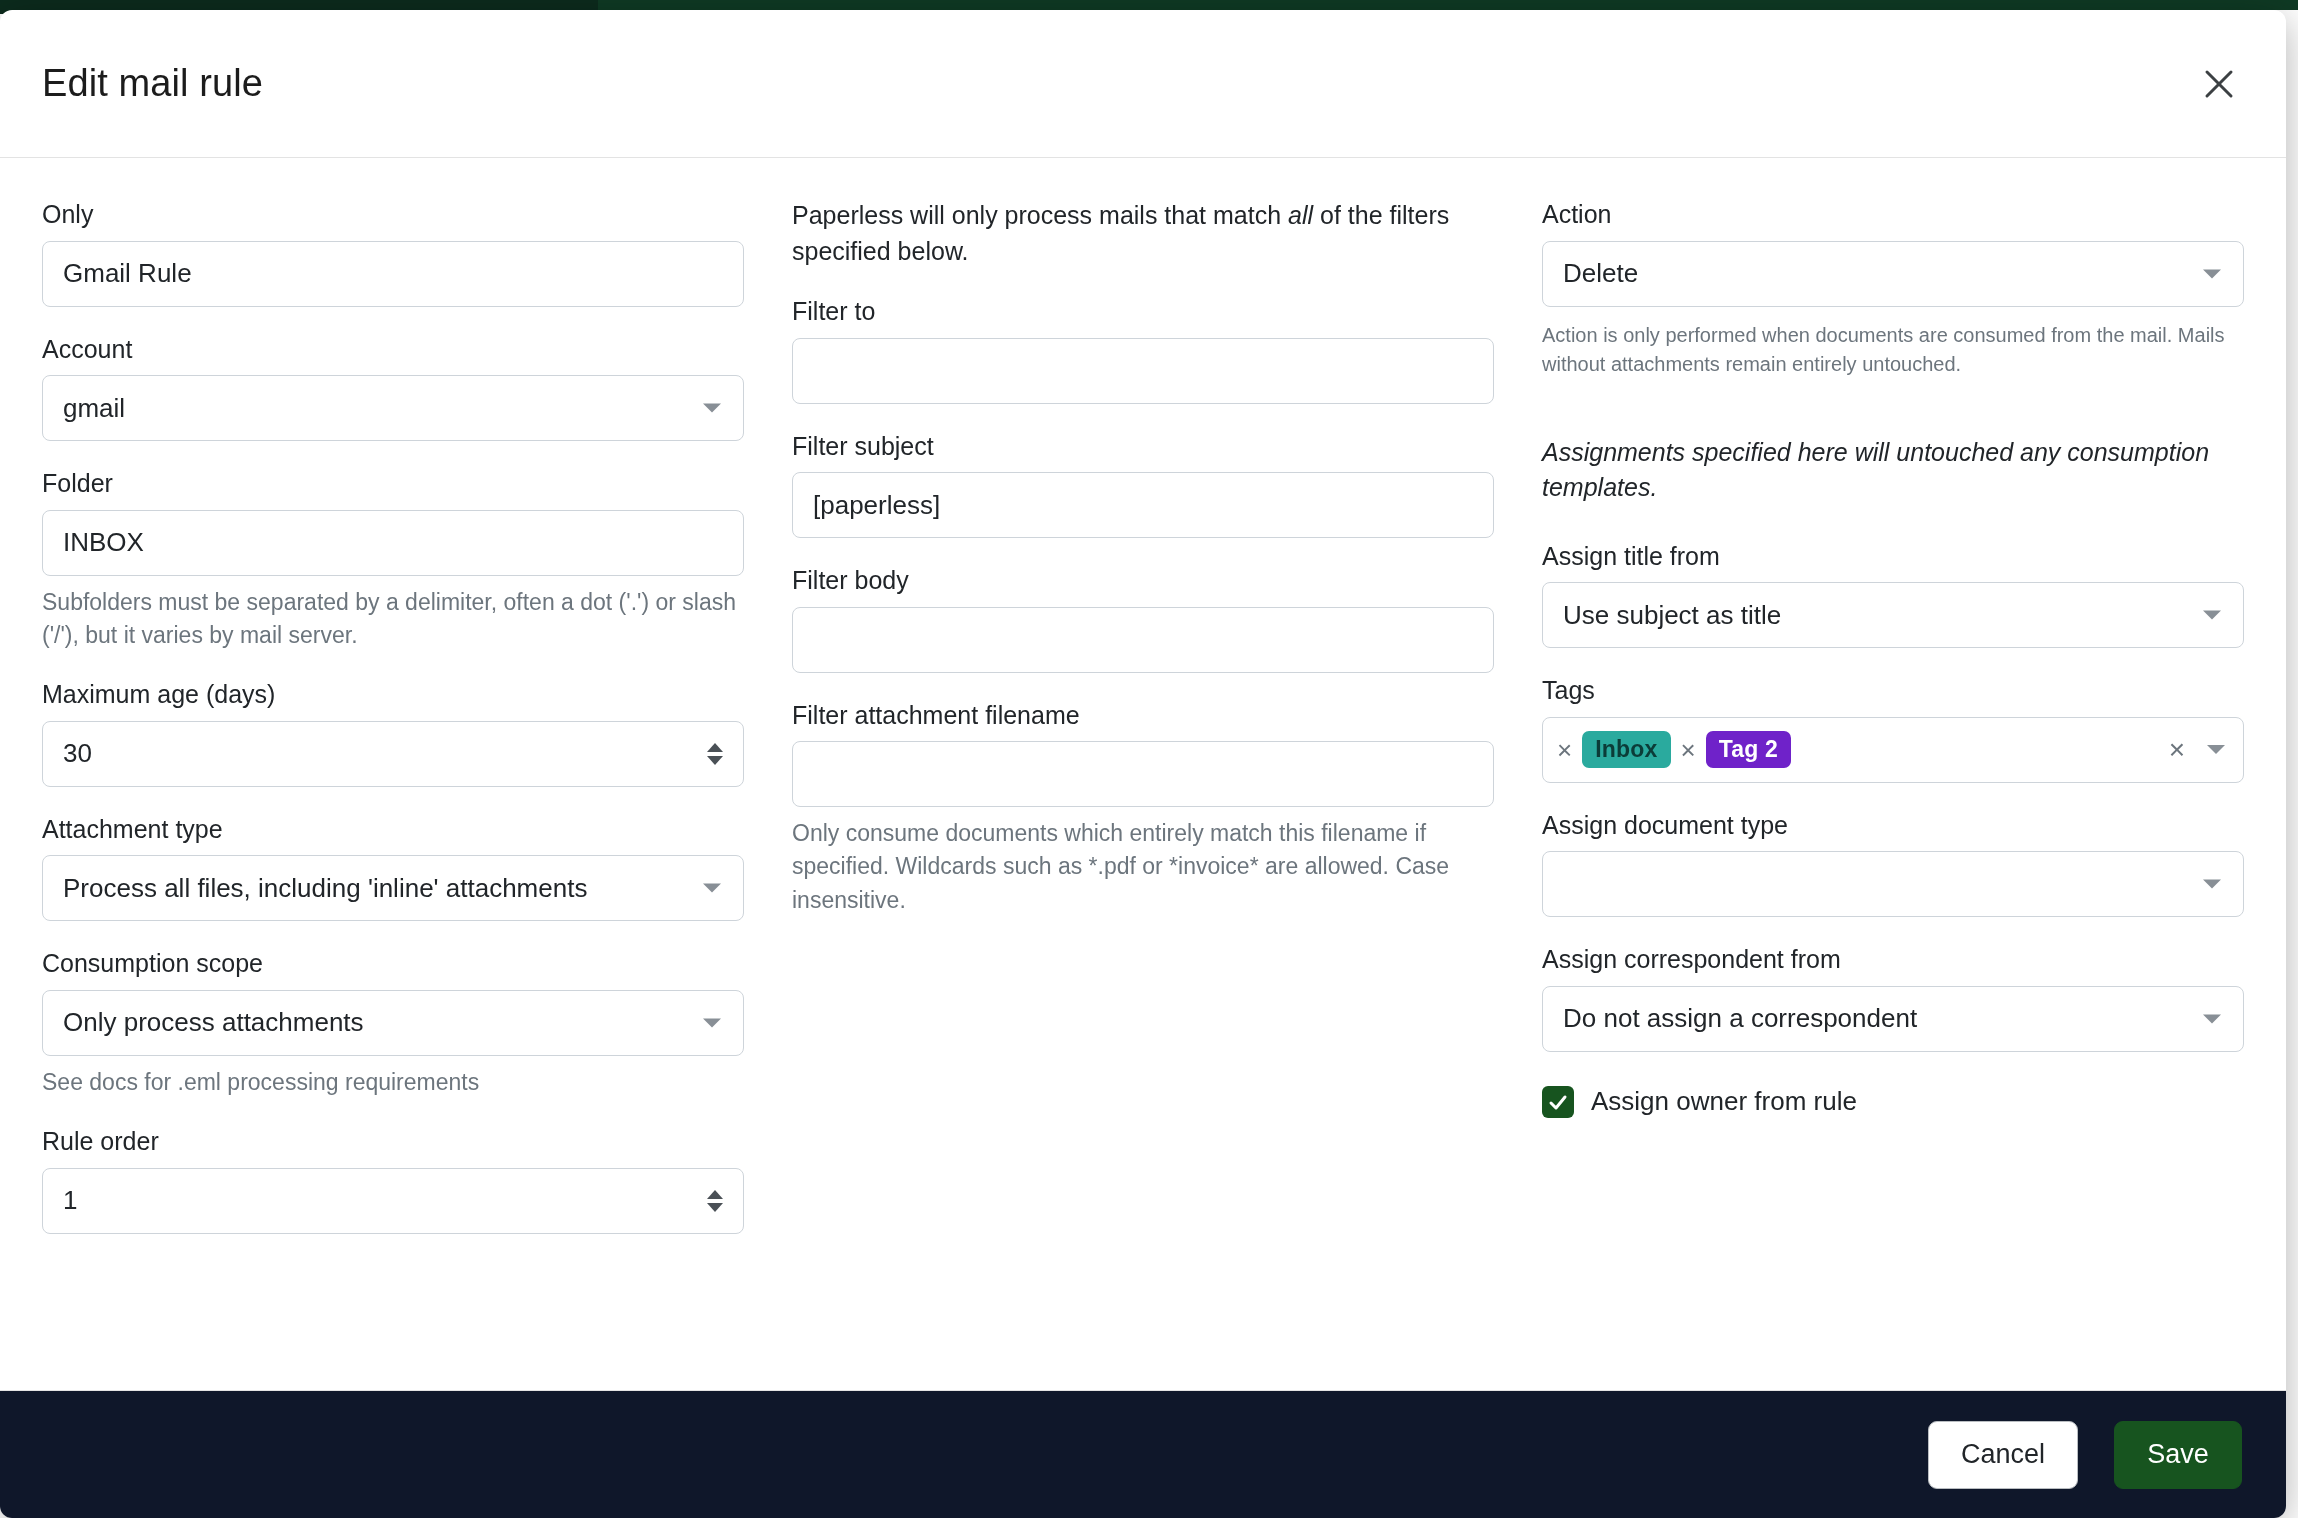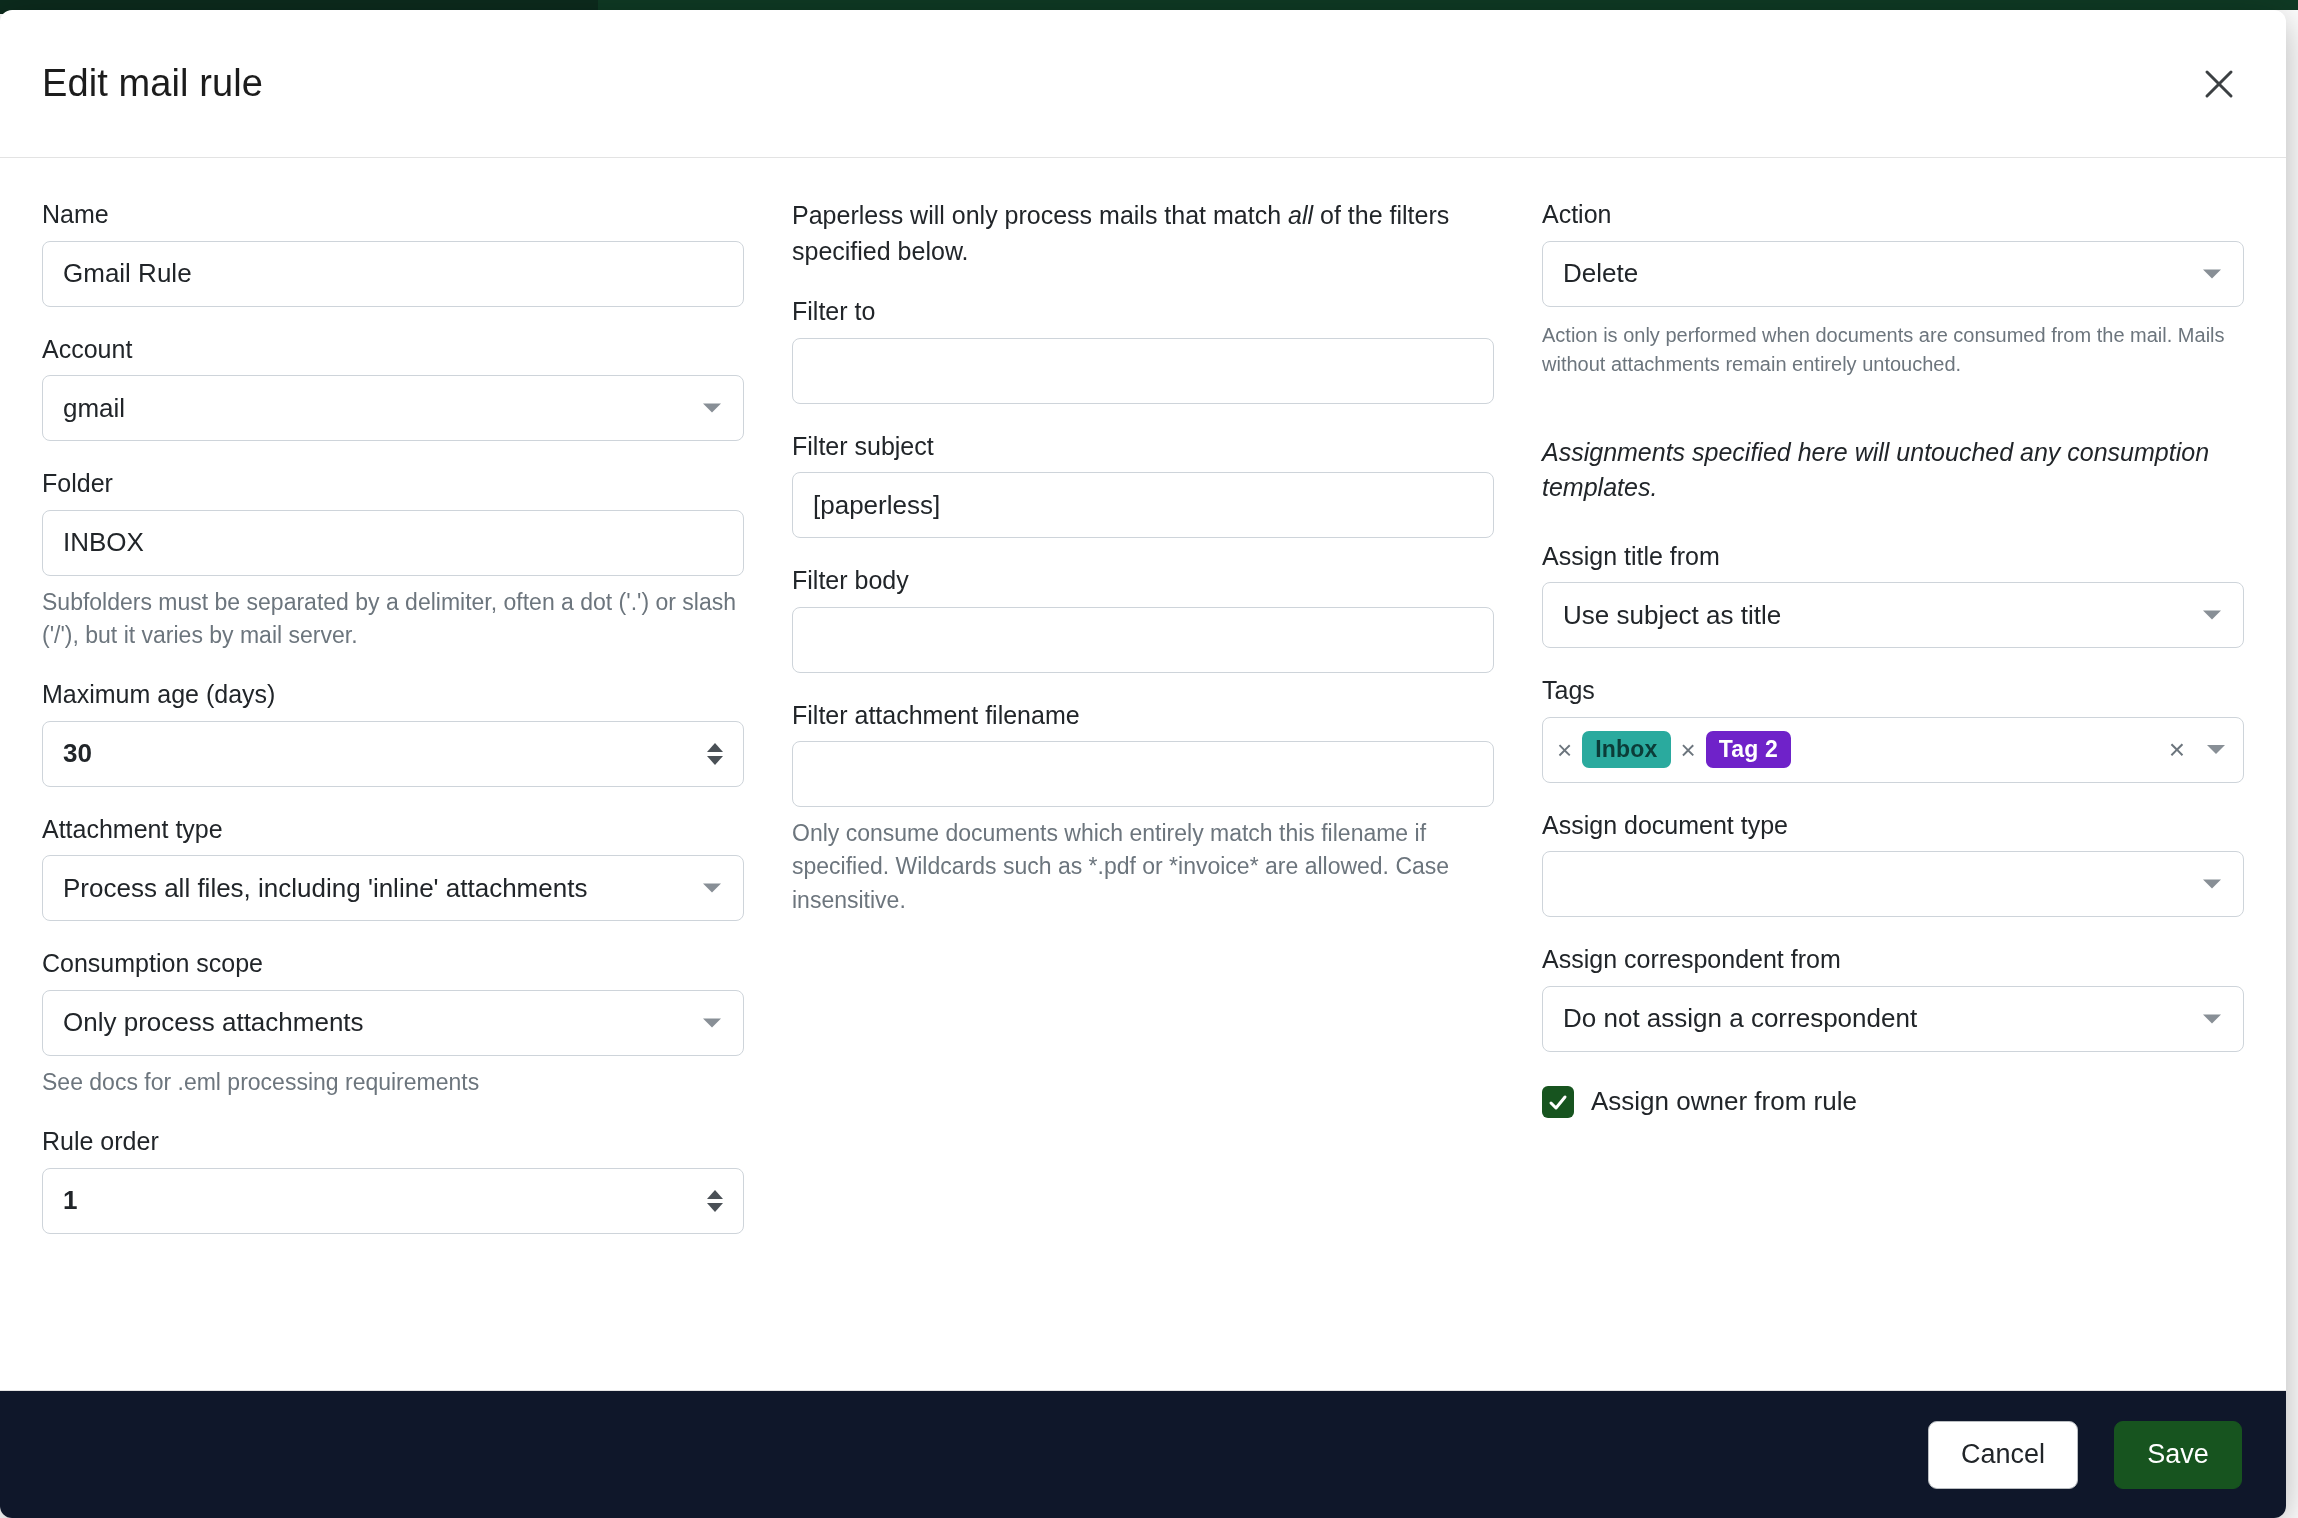--- a/index.html
+++ b/index.html
@@ -101,21 +101,21 @@
   .select .caret {
     position: absolute;
     right: 22px; top: 50%;
     transform: translateY(-50%);
     width: 0; height: 0;
     border-left: 9px solid transparent;
     border-right: 9px solid transparent;
     border-top: 9px solid #888f96;
   }
 
-  .spinner-wrap { position: relative; font-weight: bold; }
+  .spinner-wrap { position: relative; }
   .spinner-btns {
     position: absolute;
     right: 20px; top: 50%;
     transform: translateY(-50%);
     display: flex; flex-direction: column;
     gap: 4px;
     cursor: pointer;
   }
   .spin-up, .spin-down {
     width: 0; height: 0;
@@ -277,21 +277,21 @@
         <line x1="32" y1="8" x2="8" y2="32" stroke="#3c4043" stroke-width="3" stroke-linecap="round"></line>
       </svg>
     </button>
   </div>
 
   <div class="modal-body">
 
     <div class="col col-left">
 
       <div class="field-block">
-        <label class="field-label">Name</label>
+        <label class="field-label">Only</label>
         <div class="input">Gmail Rule</div>
       </div>
 
       <div class="field-block">
         <label class="field-label">Account</label>
         <div class="select">
           <span>gmail</span>
           <span class="caret"></span>
         </div>
       </div>

